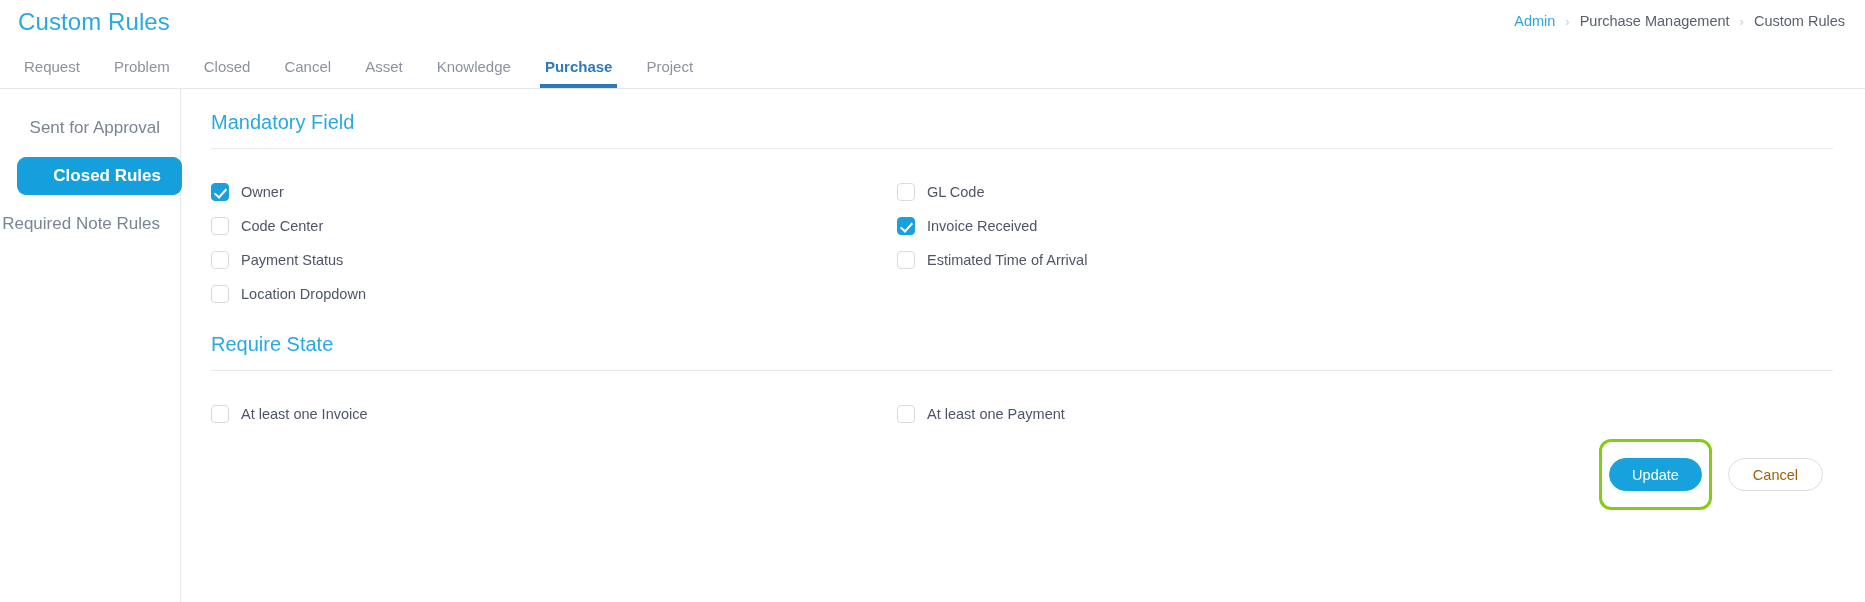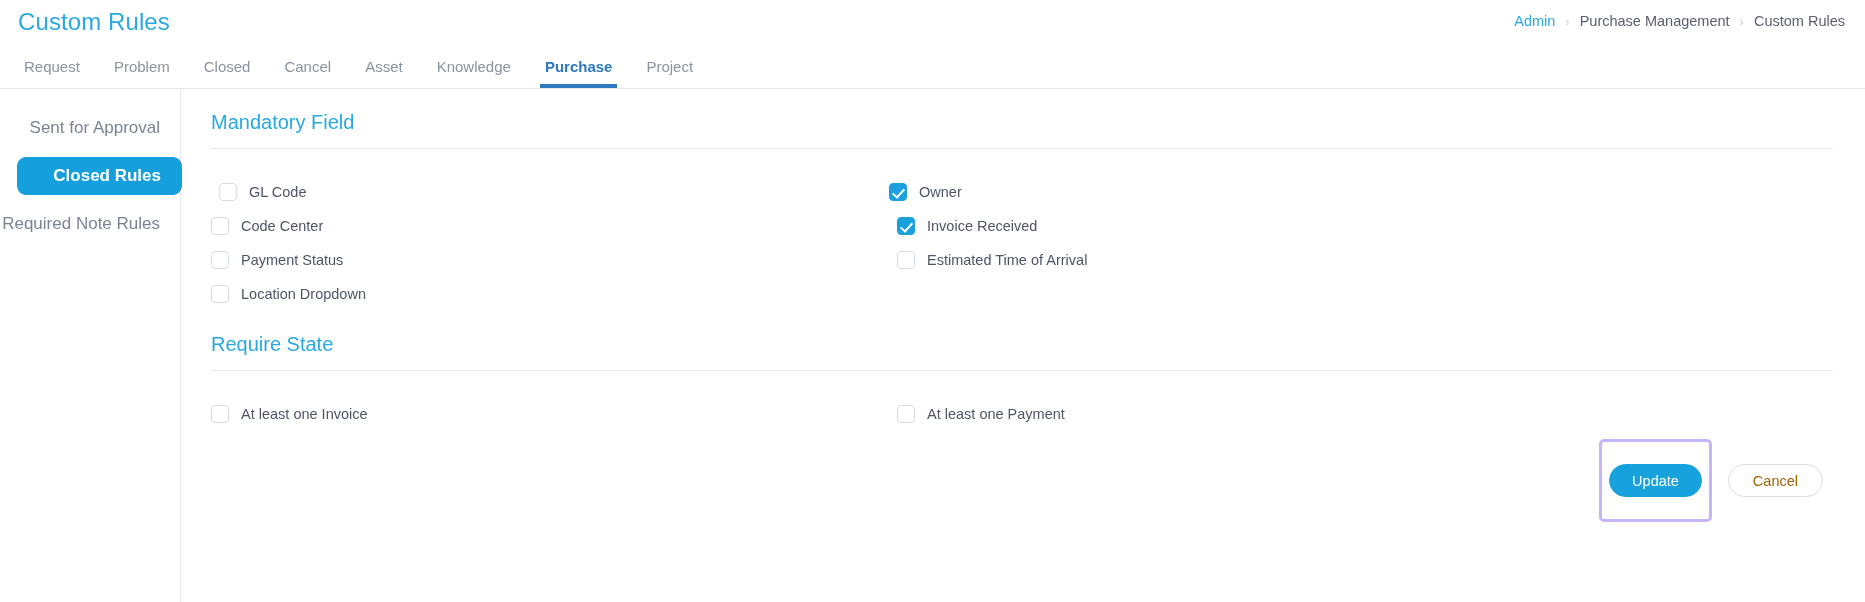--- a/index.html
+++ b/index.html
@@ -186,23 +186,23 @@
   
   .footer {
     position: absolute;
     right: 42px;
     top: 350px;
     display: flex;
     align-items: center;
     gap: 16px;
   }
   .btn-highlight {
-    border: 3px solid #c4b5fd;
-    border-radius: 5px;
-    padding: 22px 7px;
+    border: 3px solid #84cc16;
+    border-radius: 12px;
+    padding: 16px 7px;
     display: inline-flex;
   }
   .btn {
     font-size: 14.5px;
     border-radius: 20px;
     padding: 0 22px;
     height: 33px;
     display: inline-flex;
     align-items: center;
     justify-content: center;
@@ -255,27 +255,27 @@
   </div>
 
   <div class="main">
 
     <div class="section-title">Mandatory Field</div>
     <div class="divider"></div>
     <div class="spacer-sm"></div>
 
     <div class="grid">
 
-      <div class="cb-row col2">
-        <span class="cbox"></span>
-        <span class="cb-label">GL Code</span>
-      </div>
       <div class="cb-row">
         <span class="cbox checked"></span>
         <span class="cb-label">Owner</span>
+      </div>
+      <div class="cb-row col2">
+        <span class="cbox"></span>
+        <span class="cb-label">GL Code</span>
       </div>
 
       <div class="cb-row">
         <span class="cbox"></span>
         <span class="cb-label">Code Center</span>
       </div>
       <div class="cb-row col2">
         <span class="cbox checked"></span>
         <span class="cb-label">Invoice Received</span>
       </div>

